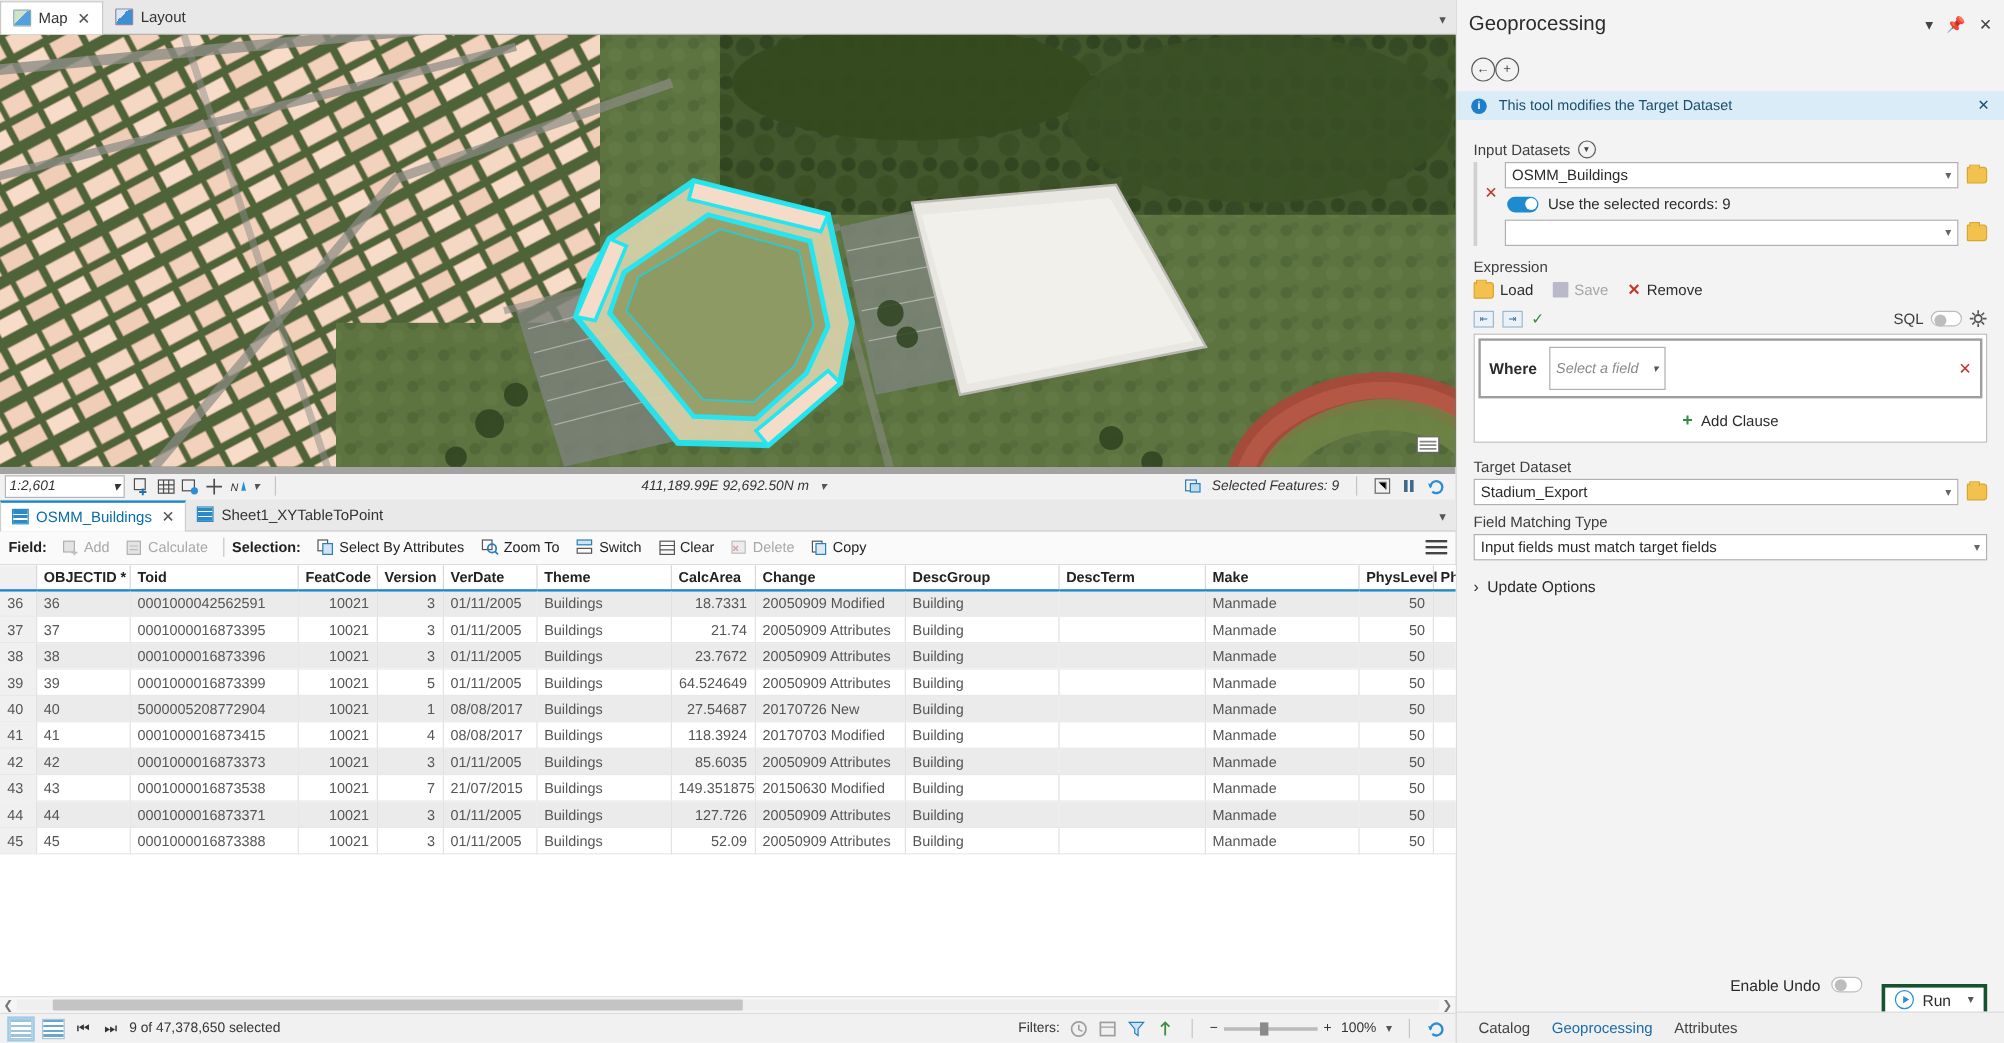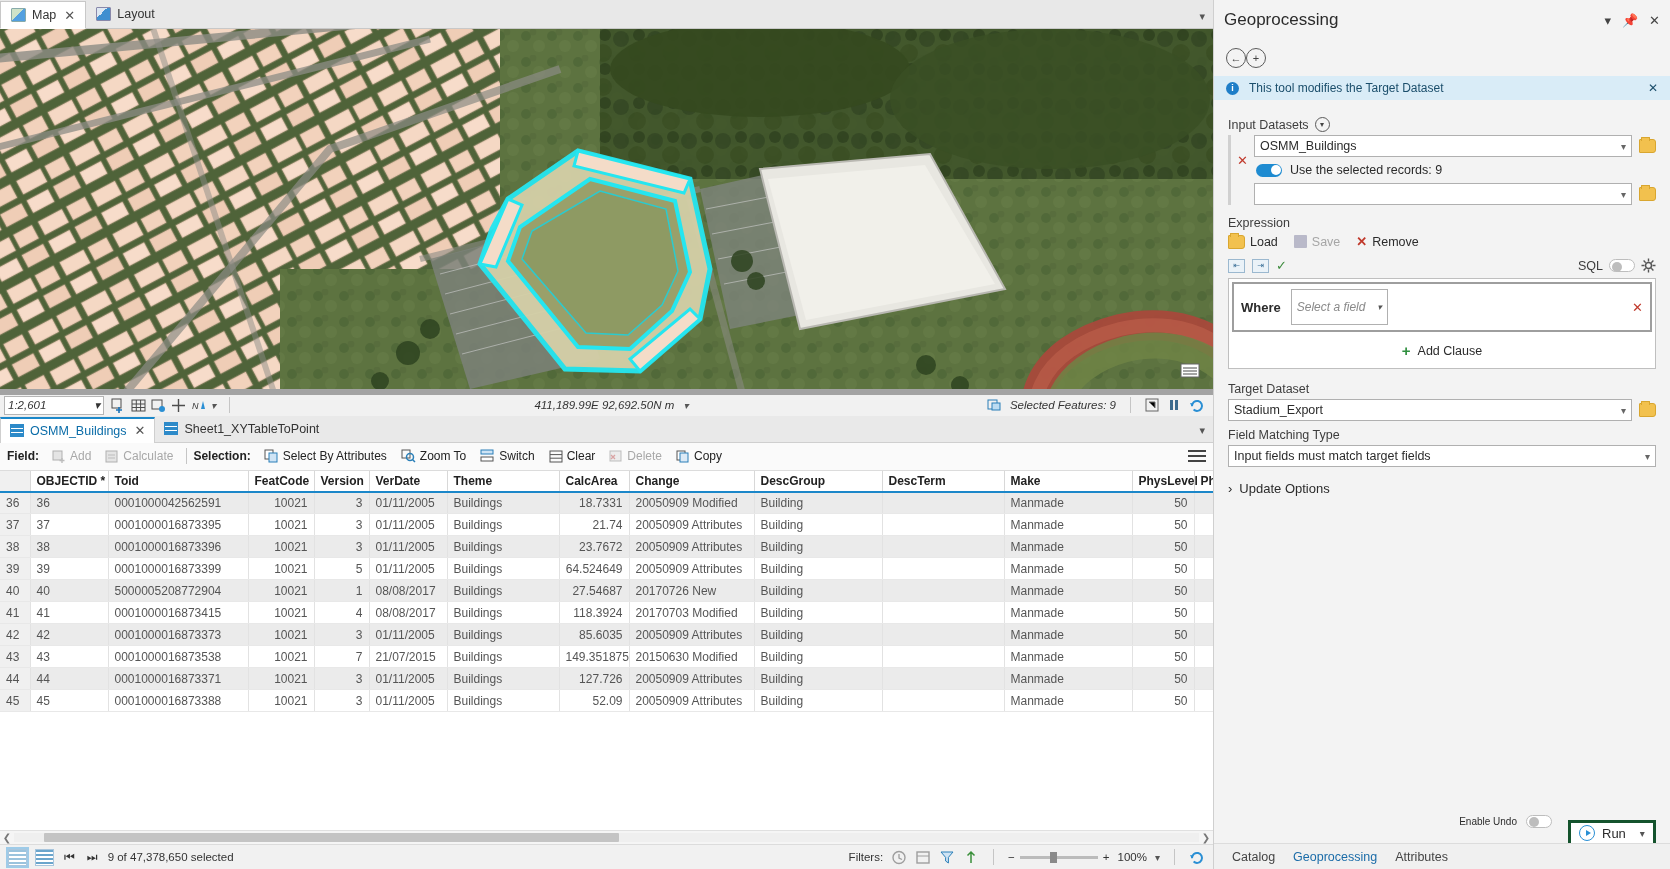--- a/index.html
+++ b/index.html
@@ -757,21 +757,21 @@
         <span class="caret">▾</span>
       </div>
 
       <div class="update-opt">
         <span>›</span>
         <span>Update Options</span>
       </div>
     </div>
 
     <div class="gp-footer">
-      <span style="display:flex;align-items:center;gap:9px;font-size:10px;color:#2b2b2b">
+      <span style="display:flex;align-items:flex-start;gap:9px;font-size:13px;color:#2b2b2b">
         <span>Enable Undo</span>
         <span class="toggle off"></span>
       </span>
       <span class="run-btn">
         <span class="play">
             <i></i>
           </span>
         <span>Run</span>
         <span style="margin-left:7px;font-size:10px;color:#555">▾</span>
       </span>

